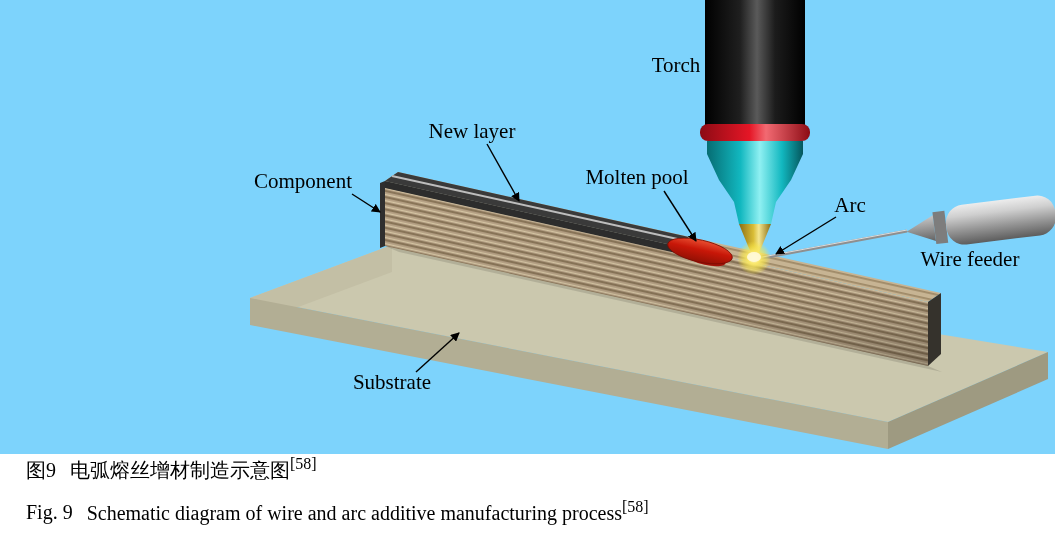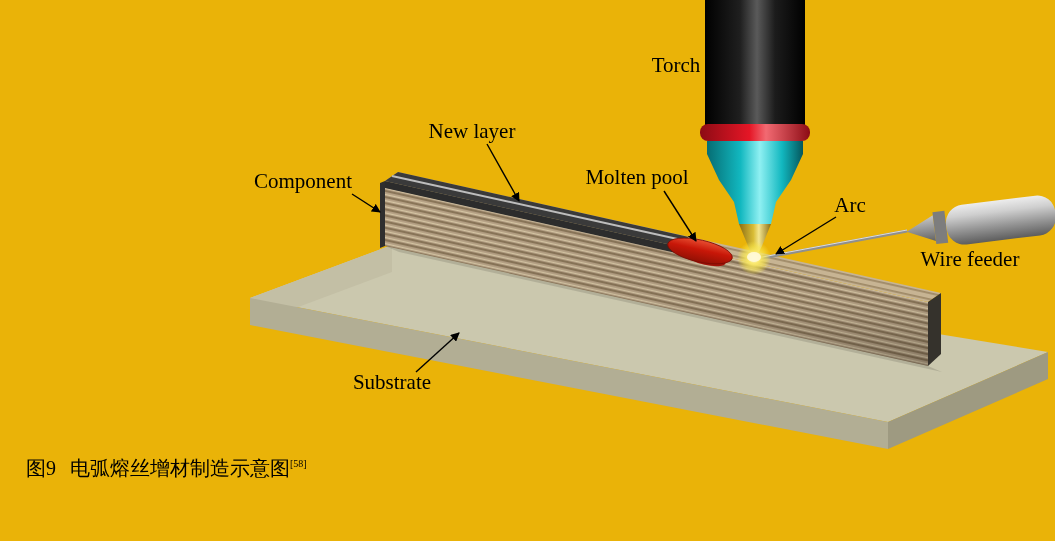--- a/index.html
+++ b/index.html
@@ -6,40 +6,40 @@
     --substrate-top:#cbc8ae; --substrate-front:#b2ae94; --substrate-left:#c3bfa5; --substrate-right:#9e9a81;
     --wall-base:#b49f83; --wall-stripe:#8a7659; --wall-light:#d8c8a6;
     --wall-top-base:#c7b493; --wall-top-stripe:#9f8a68;
     --new-layer:#3a3a3a; --molten-pool:#c41a0e; --arc-glow:#f7e04a;
     --torch-body:#111111; --torch-ring:#d8101f; --torch-nozzle:#12b8c0; --torch-tip:#d4b62a;
     --wire:#8f8f8f; --feeder:#b5b5b5;
   }
   html,body{margin:0;padding:0;}
   body{width:1055px;height:541px;background:#ffffff;overflow:hidden;
        font-family:"Liberation Serif","DejaVu Serif",serif;}
-  #page{position:relative;width:1055px;height:541px;background:#eab308;}
+  #page{position:relative;width:1055px;height:454px;background:#7dd3fc;}
   #diagram{position:absolute;left:0;top:0;}
   .f-sub-top{fill:var(--substrate-top);}
   .f-sub-front{fill:var(--substrate-front);}
   .f-sub-left{fill:var(--substrate-left);}
   .f-sub-right{fill:var(--substrate-right);}
   .p-wall-base{fill:var(--wall-base);}
   .p-wall-stripe{fill:var(--wall-stripe);}
   .p-wall-light{fill:var(--wall-light);}
   .p-walltop-base{fill:var(--wall-top-base);}
   .p-walltop-stripe{fill:var(--wall-top-stripe);}
   .f-new-layer{fill:var(--new-layer);}
   .label{font-family:"Liberation Serif","DejaVu Serif",serif;font-size:21px;fill:#000;}
   .arrow{stroke:#000;stroke-width:1.4;fill:none;marker-end:url(#arrowhead);}
   .wire-main{stroke:var(--wire);stroke-width:3;}
   .wire-hi{stroke:#dcdcdc;stroke-width:1;}
   .captions{position:absolute;left:26px;top:449px;color:#000;}
   .cap-line{font-size:20px;line-height:30px;margin-bottom:7px;white-space:nowrap;}
   .cap-label{font-weight:normal;margin-right:14px;}
-  .cap-line sup{font-size:10px;}
+  .cap-line sup{font-size:16px;}
 </style>
 </head>
 <body>
 
 <div id="page">
 
   <svg id="diagram" width="1055" height="541" viewBox="0 0 1055 541">
     <defs>
       <marker id="arrowhead" markerWidth="10" markerHeight="9" refX="8" refY="4.5" orient="auto" markerUnits="userSpaceOnUse">
         <path d="M0,0 L9,4.5 L0,9 Z" fill="#000"></path>
@@ -179,15 +179,18 @@
 
       <text class="label" x="392" y="389" text-anchor="middle">Substrate</text>
       <line class="arrow" x1="416" y1="372" x2="459" y2="333"></line>
     </g>
   </svg>
 
   <div class="captions">
     <div class="cap-line">
       <span class="cap-label">图9</span><span>电弧熔丝增材制造示意图</span><sup>[58]</sup>
     </div>
+    <div class="cap-line">
+      <span class="cap-label">Fig. 9</span><span>Schematic diagram of wire and arc additive manufacturing process</span><sup>[58]</sup>
+    </div>
   </div>
 
 </div>
 
 </body></html>

